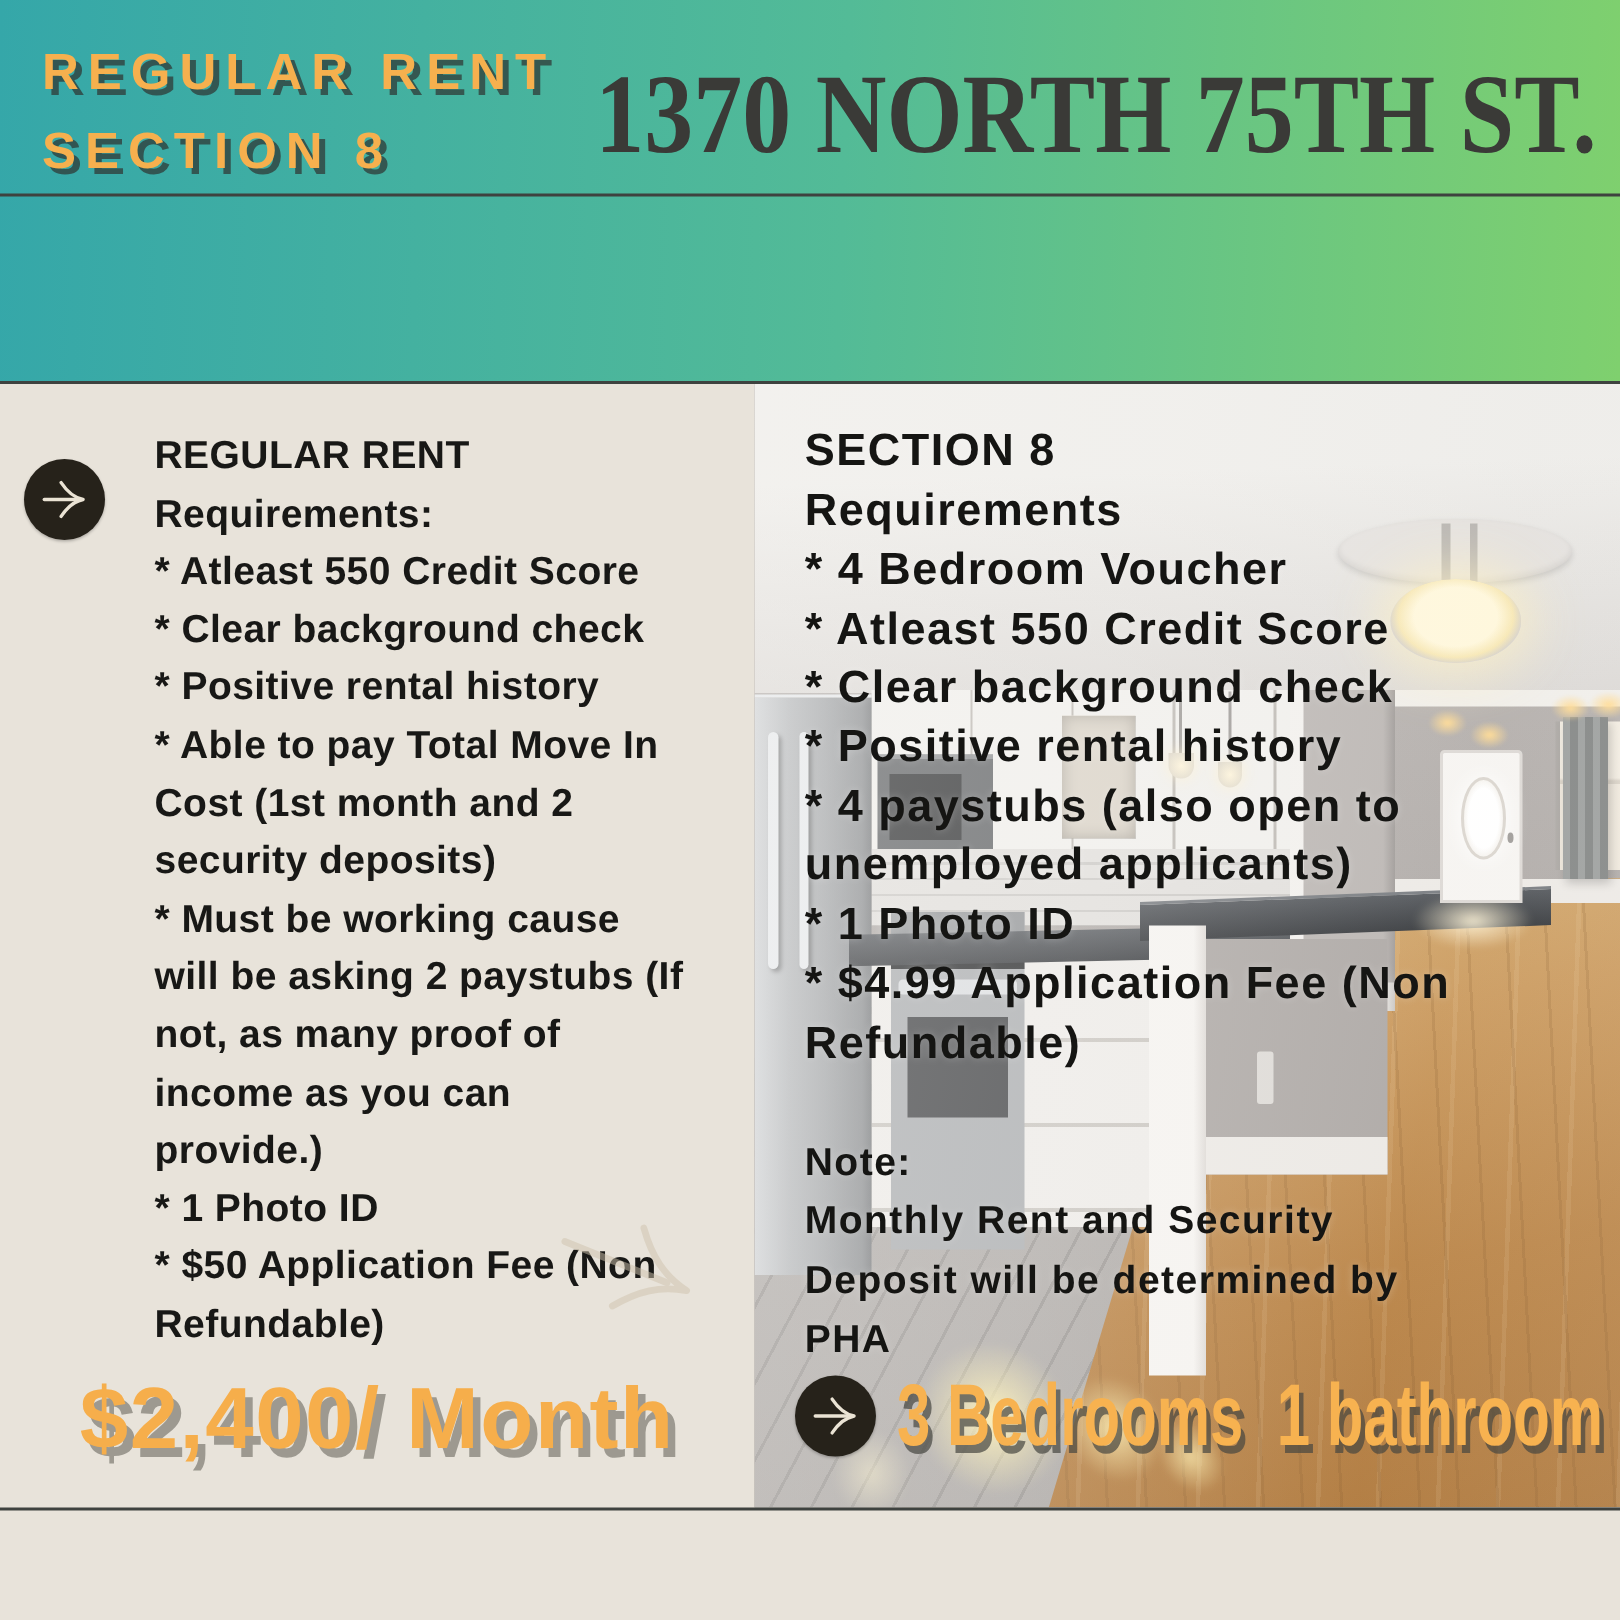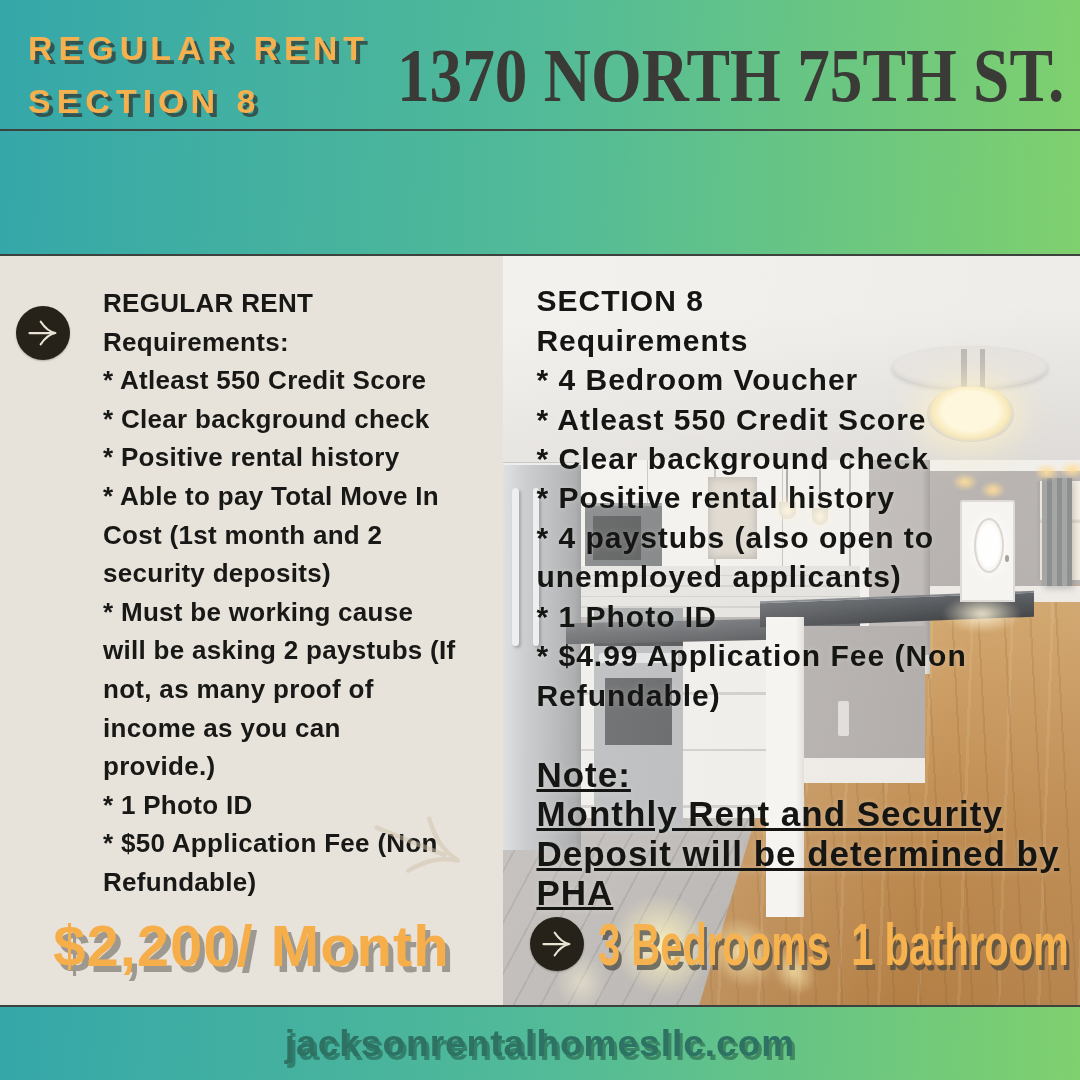--- a/index.html
+++ b/index.html
@@ -122,23 +122,23 @@
     background:radial-gradient(#fdf3d8,#d8d2c4);box-shadow:0 0 10px rgba(255,240,200,.8);}
   .sh1{left:47.9%;top:32.8%;} .sh2{left:53.6%;top:33.6%;}
   .floor-glow{left:76%;top:45.3%;width:14%;height:5%;filter:blur(2px);
     background:radial-gradient(closest-side,rgba(255,244,214,.9),rgba(255,244,214,0));}
   .fade{left:0;top:0;width:100%;height:100%;
     background:linear-gradient(100deg,rgba(252,250,247,.36) 0%,rgba(252,250,247,.25) 40%,rgba(250,248,245,.10) 75%,rgba(250,248,245,.16) 100%);}
 
   .photo-req{position:absolute;left:5.8%;top:3.4%;width:92%;font-size:30px;line-height:39.4px;
     font-weight:700;color:#151513;letter-spacing:1px;white-space:pre-line;
     text-shadow:0 0 6px rgba(255,255,255,.25);}
-  .photo-note{position:absolute;left:5.8%;top:66.6%;width:92%;font-size:35px;line-height:39.4px;
+  .photo-note{position:absolute;left:5.8%;top:66.6%;width:92%;font-size:26px;line-height:39.4px;
     font-weight:700;color:#151513;letter-spacing:1px;white-space:pre-line;
-    text-shadow:0 0 6px rgba(255,255,255,.25);text-decoration:underline;}
+    text-shadow:0 0 6px rgba(255,255,255,.25);}
   .beds-row{position:absolute;left:4.6%;top:88%;display:flex;align-items:center;gap:14px;}
   .beds-badge{position:relative;flex:0 0 auto;}
   .beds{font-size:54px;font-weight:800;color:#f7b250;white-space:pre;line-height:58px;
     transform:scale(0.74,1.08);transform-origin:left center;
     text-shadow:4px 5px 0 rgba(70,70,64,.7);}
 
   
   .footer{position:absolute;left:0;top:1007px;width:1080px;height:73px;
     background:linear-gradient(92deg,#35a7a9 0%,#53bb97 52%,#7fd06e 100%);
     display:flex;align-items:center;justify-content:center;}
@@ -180,21 +180,21 @@
 not, as many proof of
 income as you can
 provide.)
 * 1 Photo ID
 * $50 Application Fee (Non
 Refundable)</div>
     <svg class="decor-arrow" viewBox="0 0 64 48" fill="none" stroke="#cfc3ad" stroke-width="2.6" stroke-linecap="round" stroke-linejoin="round">
       <path d="M4 24 H46"></path>
         <path d="M30 8 C37 17 44 22 54 24 C44 26 37 31 30 40"></path>
     </svg>
-    <div class="price">$2,200/ Month</div>
+    <div class="price">$2,400/ Month</div>
   </section>
 
   <section class="photo">
     <div class="ph ceiling"></div>
     <div class="ph crown"></div>
 
     <div class="ph hardwood">
       <div class="ph hardwood-grain"></div>
     </div>
     <div class="ph tilefloor">
@@ -278,17 +278,14 @@
         <svg viewBox="0 0 64 64" fill="none" stroke="#eae3d4" stroke-width="4" stroke-linecap="round" stroke-linejoin="round">
           <path d="M8 32 H46"></path>
             <path d="M28 12 C36 24 44 30 54 32 C44 34 36 40 28 52"></path>
         </svg>
       </div>
       <div class="beds">3 Bedrooms  1 bathroom</div>
     </div>
   </section>
 
   <div class="hline hl3"></div>
-  <footer class="footer">
-    <div class="site">jacksonrentalhomesllc.com</div>
-  </footer>
 
 </div>
 
 </body></html>

